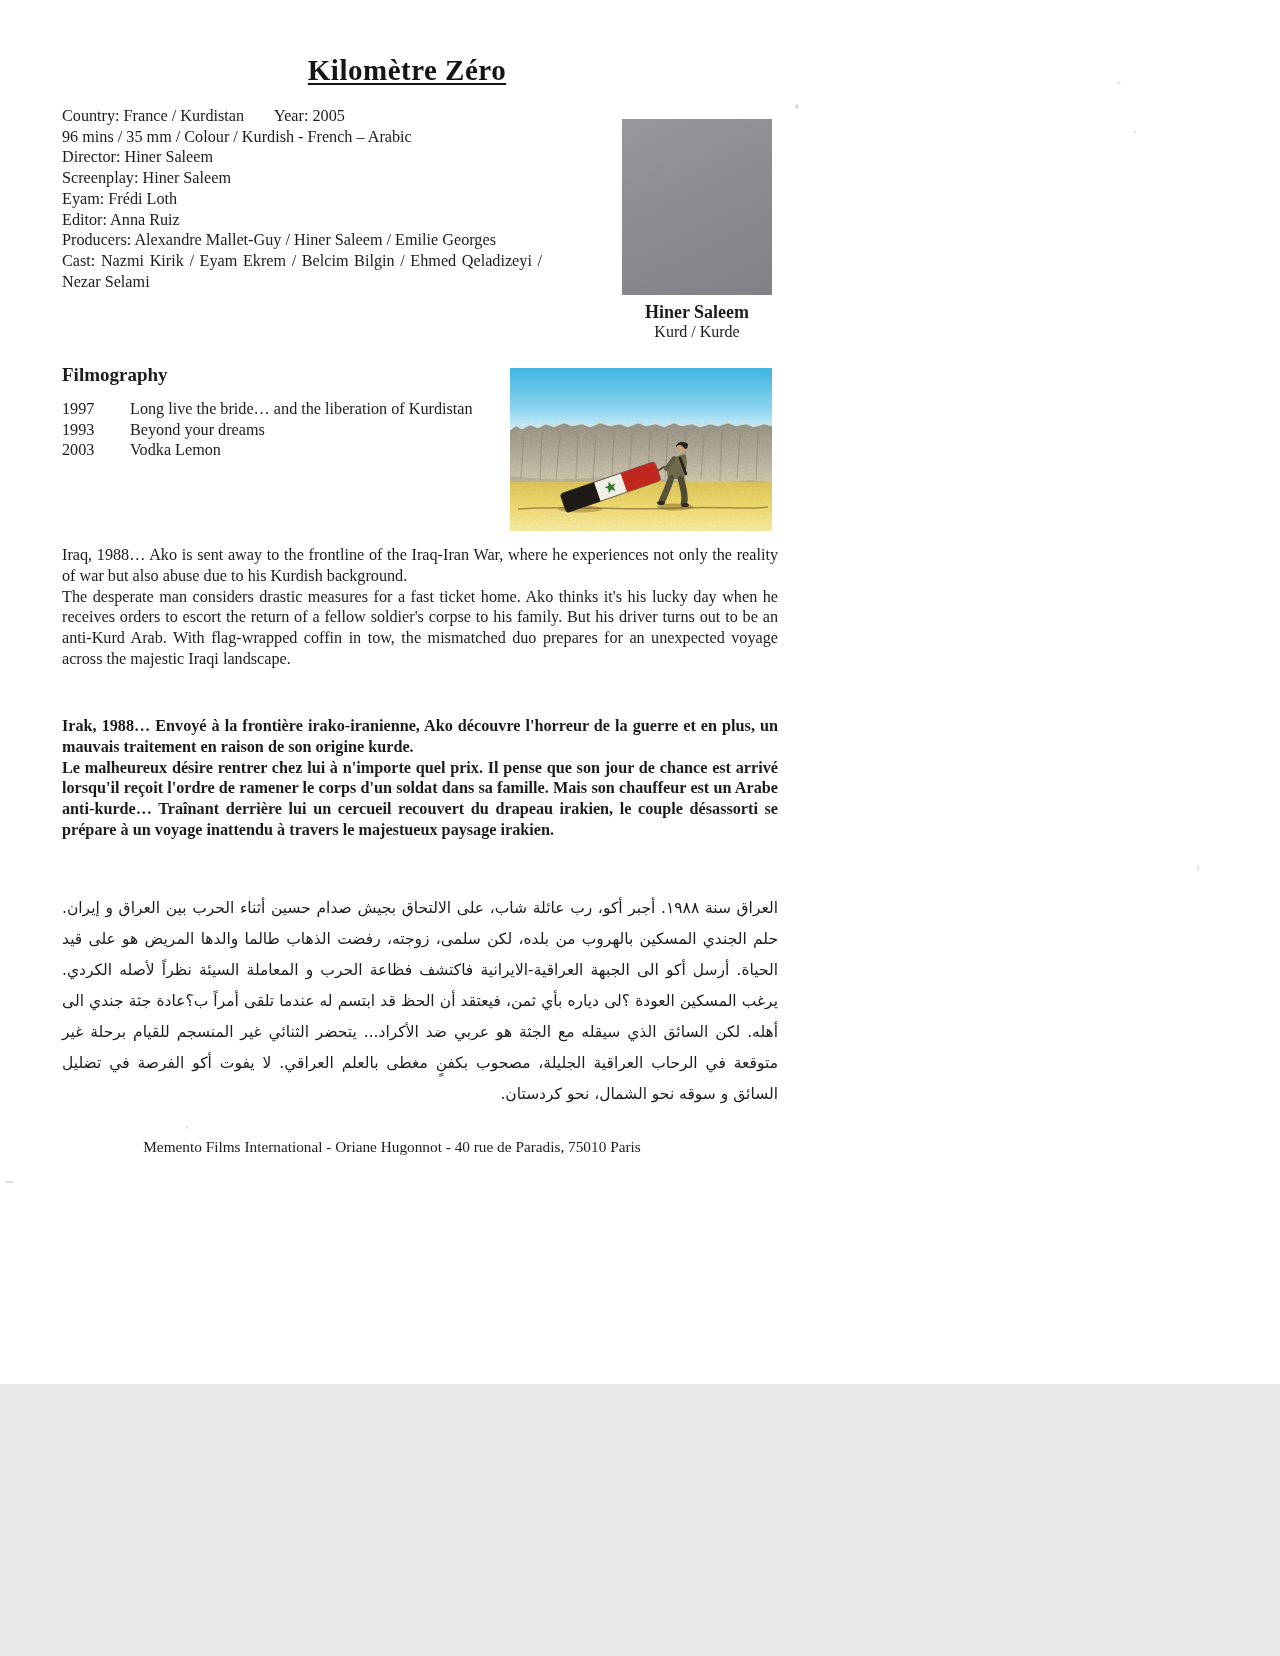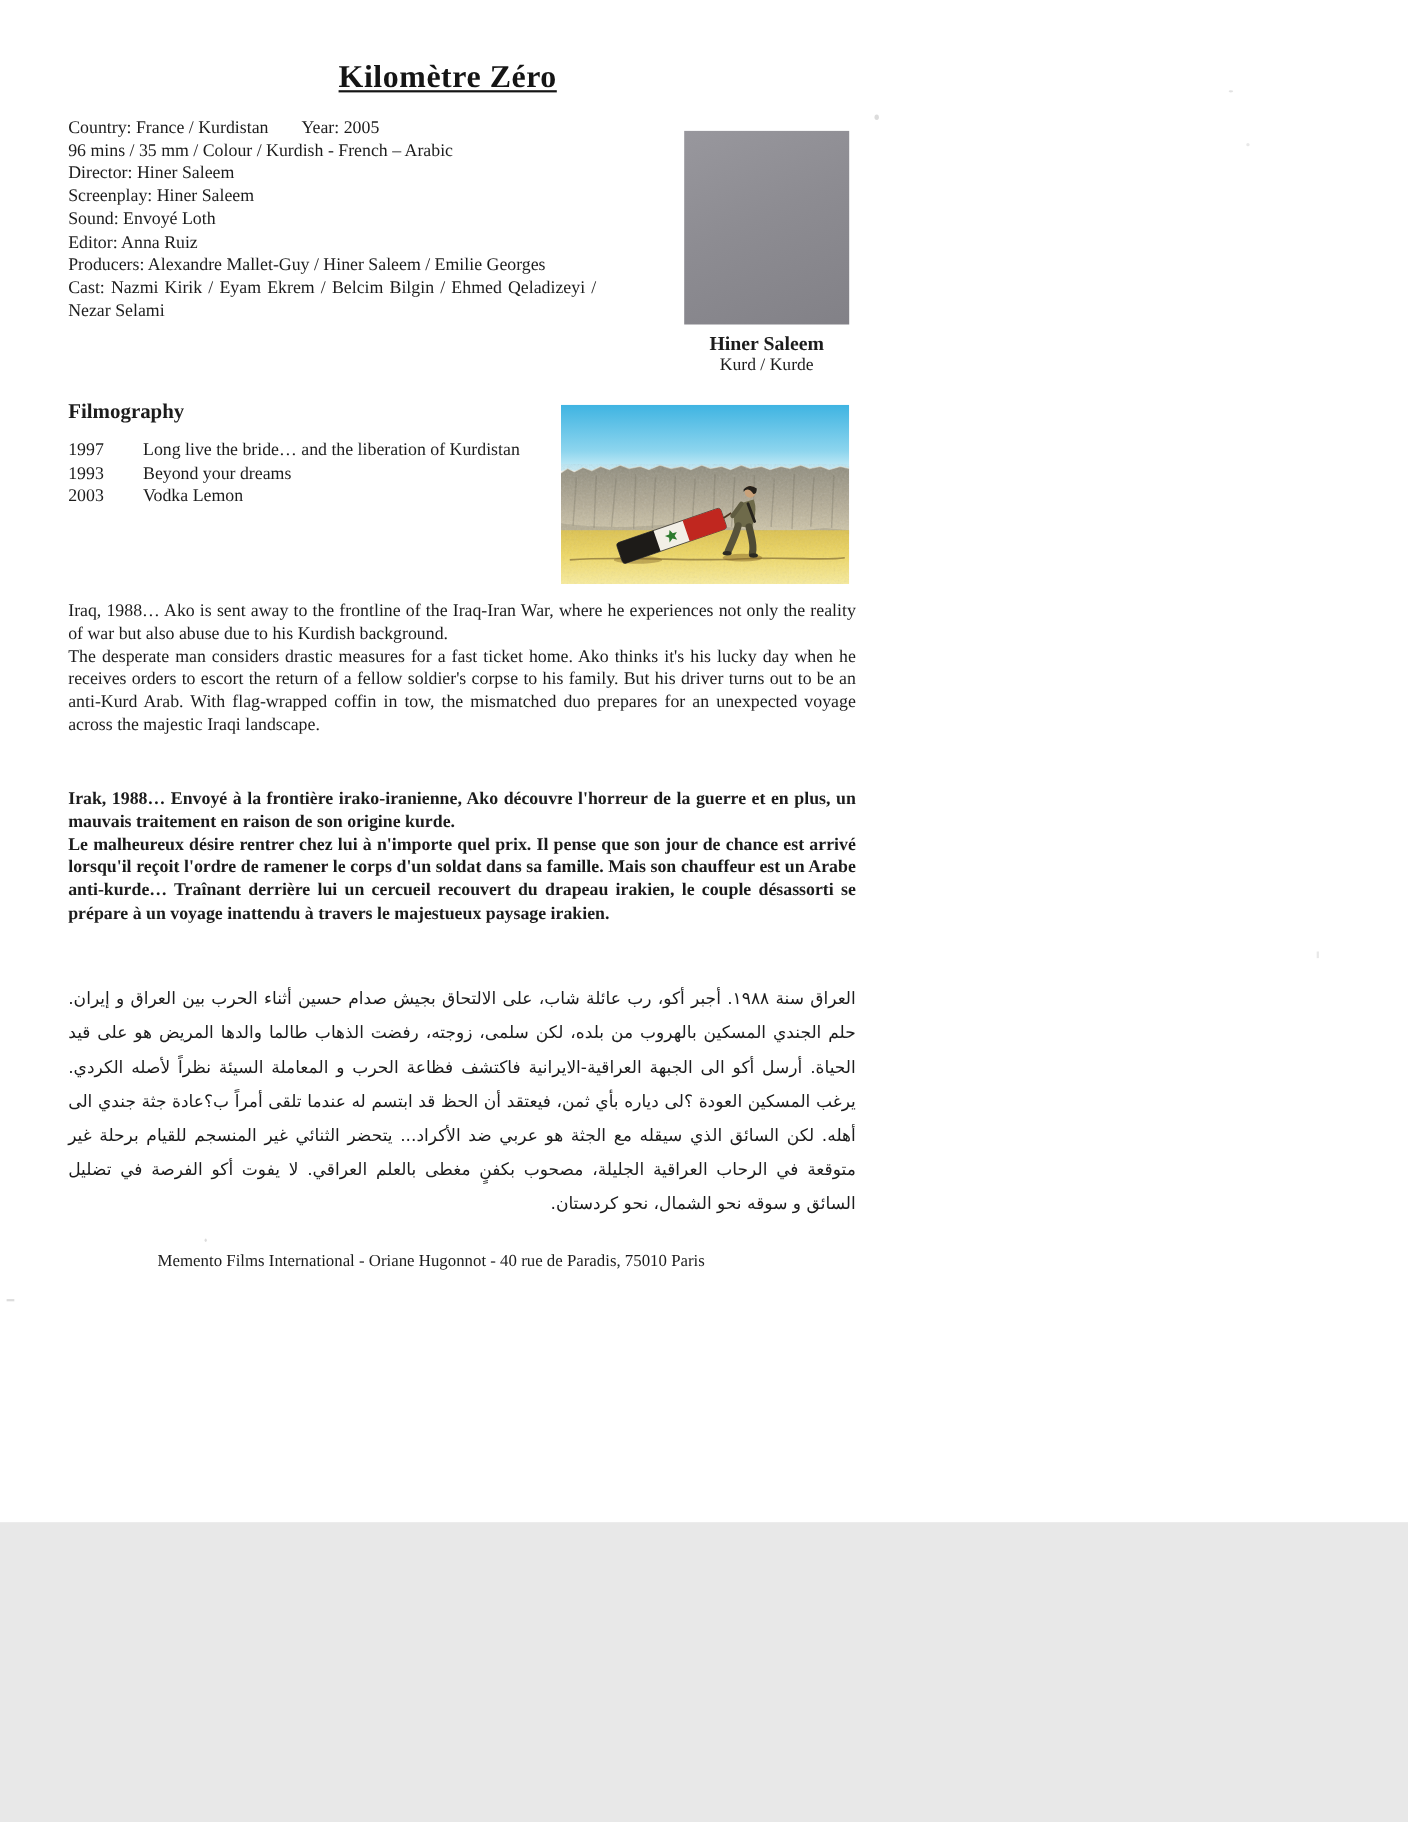--- a/index.html
+++ b/index.html
@@ -105,21 +105,21 @@
 
   <h1 class="page-title">Kilomètre Zéro</h1>
 
   <div class="credits">
     <div class="credit-line first">
       <span>Country:  France / Kurdistan</span><span class="gap"></span><span>Year: 2005</span>
     </div>
     <div class="credit-line">96 mins / 35 mm / Colour / Kurdish - French – Arabic</div>
     <div class="credit-line">Director:  Hiner Saleem</div>
     <div class="credit-line">Screenplay: Hiner Saleem</div>
-    <div class="credit-line">Sound: Envoyé Loth</div>
+    <div class="credit-line">Eyam: Frédi Loth</div>
     <div class="credit-line">Editor: Anna Ruiz</div>
     <div class="credit-line">Producers: Alexandre Mallet-Guy / Hiner Saleem / Emilie Georges</div>
     <div class="credit-line cast">Cast: Nazmi Kirik / Eyam Ekrem / Belcim Bilgin / Ehmed Qeladizeyi / Nezar Selami</div>
   </div>
 
   <div class="portrait"></div>
   <div class="portrait-caption">
     <div class="cap-name">Hiner Saleem</div>
     <div class="cap-sub">Kurd / Kurde</div>
   </div>

